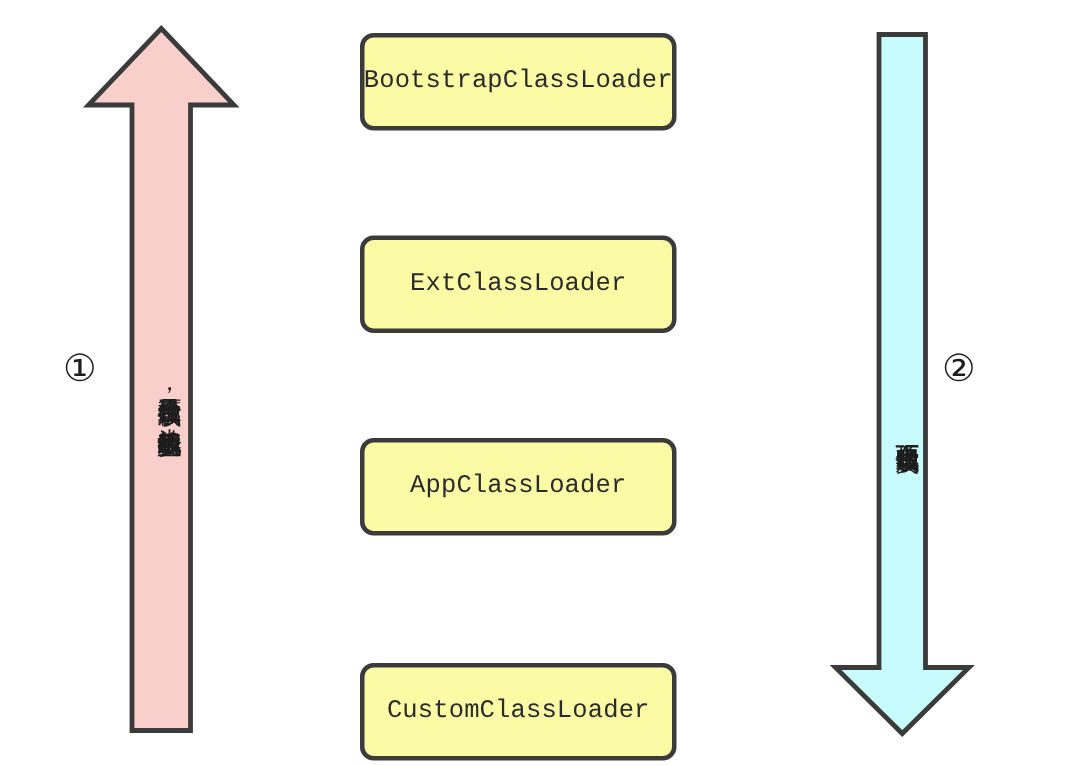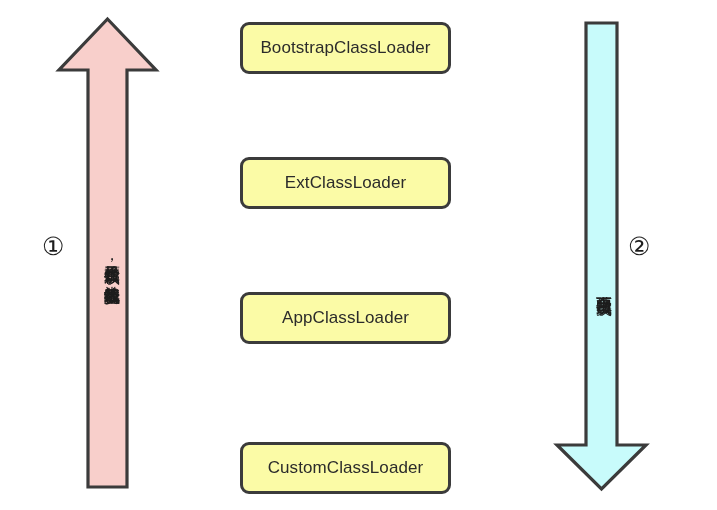--- a/index.html
+++ b/index.html
@@ -14,28 +14,29 @@
     background: #ffffff;
     font-family: "Liberation Sans", sans-serif;
     overflow: hidden;
   }
 
   
   .loader-box {
     position: absolute;
     left: 240px;
     width: 211px;
-    height: 52px;
+    height: 65px;
     box-sizing: border-box;
     background: #fbfba6;
     border: 3px solid #3b3b3b;
     border-radius: 9px;
     display: flex;
     align-items: center;
     justify-content: center;
+    font-family: Liberation Mono, monospace;
   }
   .loader-box-label {
     font-size: 17px;
     color: #2b2b2b;
     letter-spacing: 0.1px;
     white-space: nowrap;
   }
 
   
   #arrow-layer {

